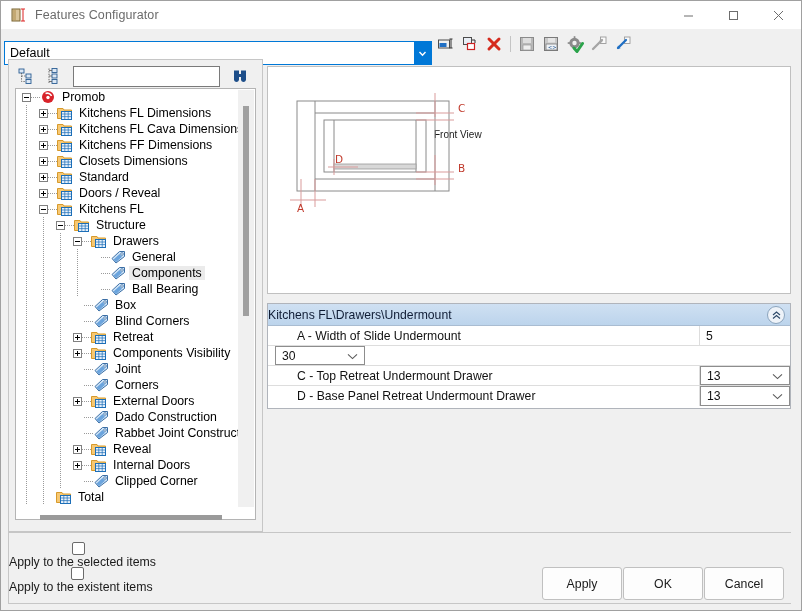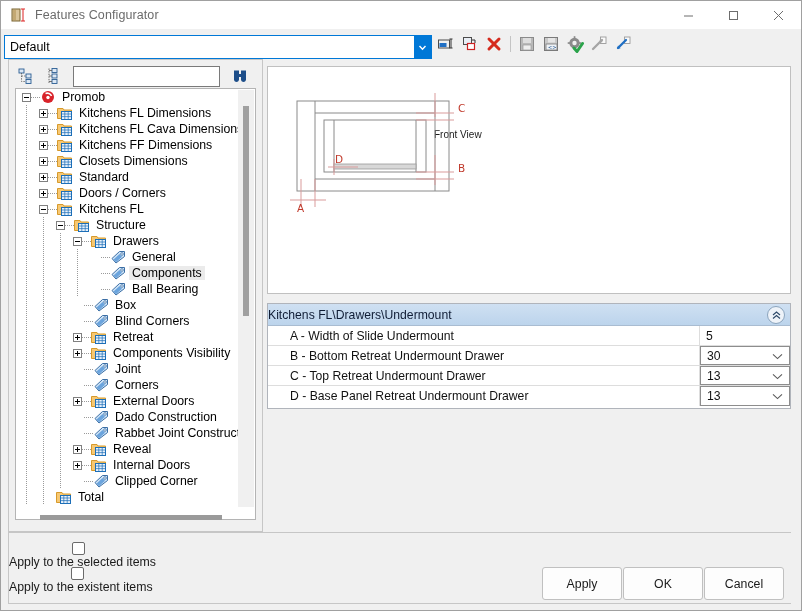--- a/index.html
+++ b/index.html
@@ -41,21 +41,21 @@
   }
   .win-btn svg { display: block; }
 
   
   #combo-row {
     position: absolute; left: 0; top: 28px;
     width: 800px; height: 30px;
     background: #f0f0f0;
   }
   #preset-combo {
-    position: absolute; left: 3px; top: 6px;
+    position: absolute; left: 3px; top: 12px;
     width: 428px; height: 24px;
     background: #ffffff;
     border: 1px solid #0078d7;
     display: flex; align-items: center; justify-content: center;
   }
   #preset-value {
     font-size: 12.5px; color: #000; padding-left: 5px;
     flex: 1; white-space: nowrap; overflow: hidden;
   }
   #preset-arrow {
@@ -195,20 +195,21 @@
   }
   #pg-collapse {
     position: absolute; right: 5px; top: 2px;
     width: 18px; height: 18px; border-radius: 50%;
     background: #eef3f9; border: 1px solid #8ba4bd;
     display: flex; align-items: center; justify-content: center;
   }
   .pg-row {
     height: 20px; display: flex; align-items: stretch;
     border-bottom: 1px solid #ddd;
+    padding-left: 7px;
   }
   .pg-row:last-child { border-bottom: none; }
   .pg-name {
     flex: 1; font-size: 12.2px; color: #111;
     display: flex; align-items: center; padding-left: 22px;
     border-right: 1px solid #ddd;
   }
   .pg-val {
     width: 90px; flex: none; font-size: 12.2px; color: #111;
     display: flex; align-items: center; padding-left: 6px;
@@ -522,21 +523,21 @@
                 <path d="M0.5 2.5 L0.5 12.5 L14.5 12.5 L14.5 4 L7 4 L6 2.5 Z" fill="#f7c873" stroke="#d79a2b" stroke-width="1"></path>
                 <rect x="4.5" y="5.5" width="10" height="8" fill="#e9f2fb" stroke="#1d6fb8" stroke-width="1"></rect>
                 <g stroke="#1d6fb8" stroke-width=".7">
                   <line x1="4.5" y1="8" x2="14.5" y2="8"></line>
                   <line x1="4.5" y1="10.6" x2="14.5" y2="10.6"></line>
                   <line x1="7.8" y1="5.5" x2="7.8" y2="13.5"></line>
                   <line x1="11.2" y1="5.5" x2="11.2" y2="13.5"></line>
                 </g>
               </svg>
             </span>
-            <span class="tlabel">Doors / Corners</span>
+            <span class="tlabel">Doors / Reveal</span>
           </div>
           <div class="tnode">
             <div class="spacer" style="width: 23px;">
               <div class="vline" style="left: 10px;"></div>
             </div>
             <div class="expander"></div>
             <div class="dots"></div>
             <span style="display: flex;">
               <svg class="ico" width="16" height="14" viewBox="0 0 16 14">
                 <path d="M0.5 2.5 L0.5 12.5 L14.5 12.5 L14.5 4 L7 4 L6 2.5 Z" fill="#f7c873" stroke="#d79a2b" stroke-width="1"></path>
@@ -953,21 +954,20 @@
       </div>
     </div>
     <div id="pg-rows">
         <div class="pg-row">
           <div class="pg-name">A - Width of Slide Undermount</div>
           <div class="pg-val">
             <span>5</span>
           </div>
         </div>
         <div class="pg-row">
-          <div class="pg-name">B - Bottom Retreat Undermount Drawer</div>
           <div class="pg-val editor">
             <span>30</span>
             <span class="pg-caret"><svg width="11" height="7" viewBox="0 0 11 7">
                 <path d="M1 1.4 L5.5 5.6 L10 1.4" fill="none" stroke="#5a5a5a" stroke-width="1.1"></path>
               </svg></span>
           </div>
         </div>
         <div class="pg-row">
           <div class="pg-name">C - Top Retreat Undermount Drawer</div>
           <div class="pg-val editor">

